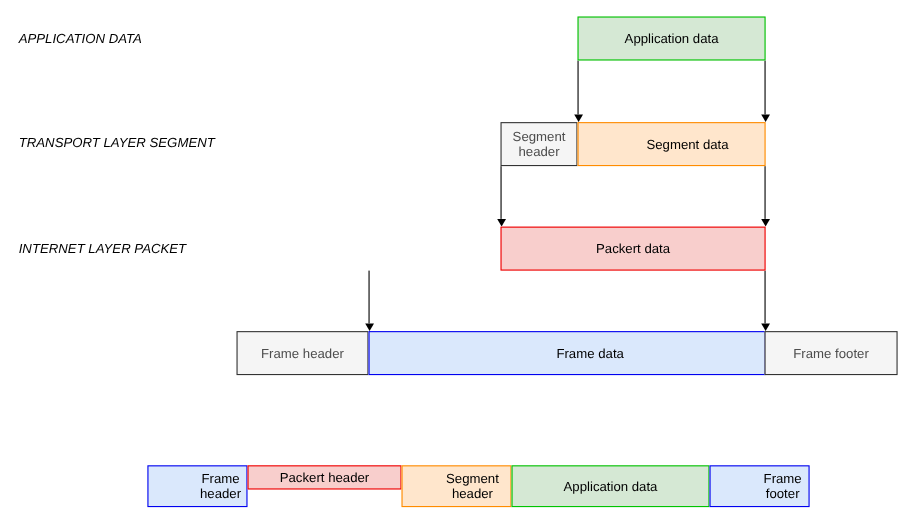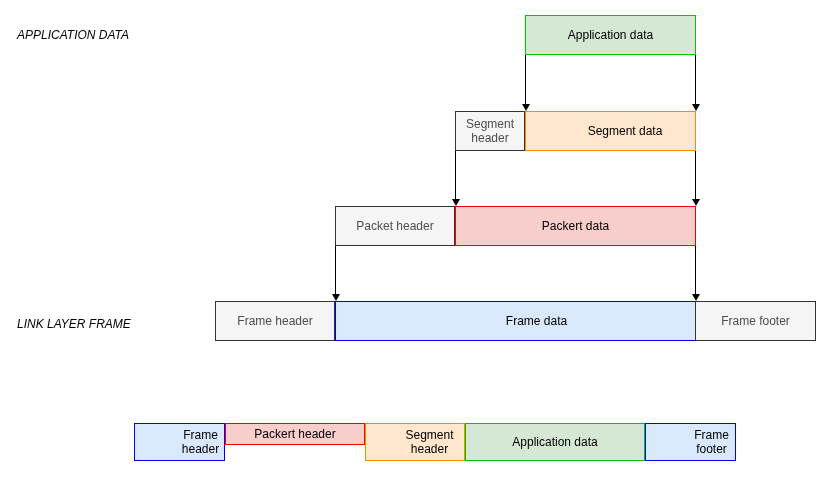--- a/index.html
+++ b/index.html
@@ -27,21 +27,22 @@
     border-left:4px solid transparent;border-right:4px solid transparent;
     border-top:7px solid #000000;
   }
 </style>
 </head>
 <body>
 
 <div class="canvas">
 
   <div class="rowlabel" style="top:35px">APPLICATION DATA</div>
-  <div class="rowlabel" style="top:324px">LINK LAYER FRAME</div>
+  <div class="rowlabel" style="top:130px">TRANSPORT LAYER SEGMENT</div>
+  <div class="rowlabel" style="top:226px">INTERNET LAYER PACKET</div>
 
   <div class="arrow" style="left:525px;top:55px;height:49px">
       <span class="head"></span>
     </div>
   <div class="arrow" style="left:695px;top:55px;height:49px">
       <span class="head"></span>
     </div>
 
   <div class="arrow" style="left:455px;top:151px;height:48px">
       <span class="head"></span>
@@ -55,21 +56,20 @@
     </div>
   <div class="arrow" style="left:695px;top:246px;height:48px">
       <span class="head"></span>
     </div>
 
   <div class="box green" style="left:525px;top:15px;width:171px;height:40px">Application data</div>
 
   <div class="box gray" style="left:455px;top:111px;width:70px;height:40px">Segment header</div>
   <div class="box orange" style="left:525px;top:111px;width:171px;height:40px">Segment data</div>
 
-  <div class="box gray" style="left:335px;top:206px;width:120px;height:40px">Packet header</div>
   <div class="box red" style="left:455px;top:206px;width:241px;height:40px">Packert data</div>
 
   <div class="box gray" style="left:215px;top:301px;width:120px;height:40px">Frame header</div>
   <div class="box blue" style="left:335px;top:301px;width:361px;height:40px">Frame data</div>
   <div class="box gray" style="left:695px;top:301px;width:121px;height:40px">Frame footer</div>
 
   <div>
     <div class="box blue" style="left:134px;top:423px;width:91px;height:38px">Frame header</div>
     <div class="box red" style="left:225px;top:423px;width:140px;height:22px">Packert header</div>
     <div class="box orange" style="left:365px;top:423px;width:100px;height:38px">Segment header</div>

